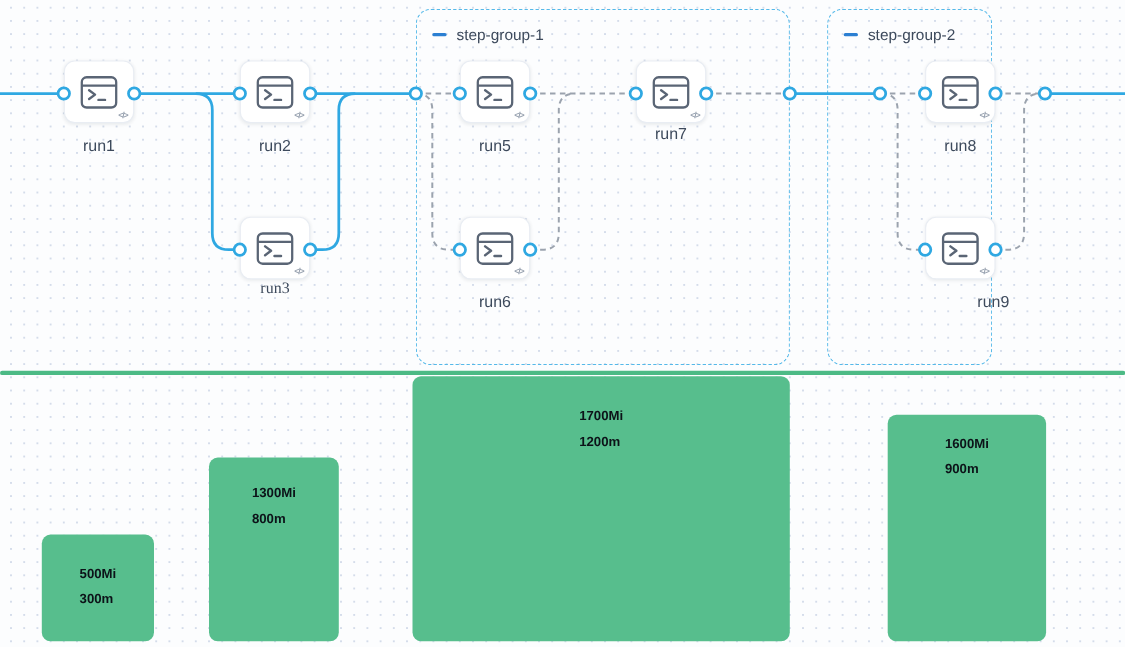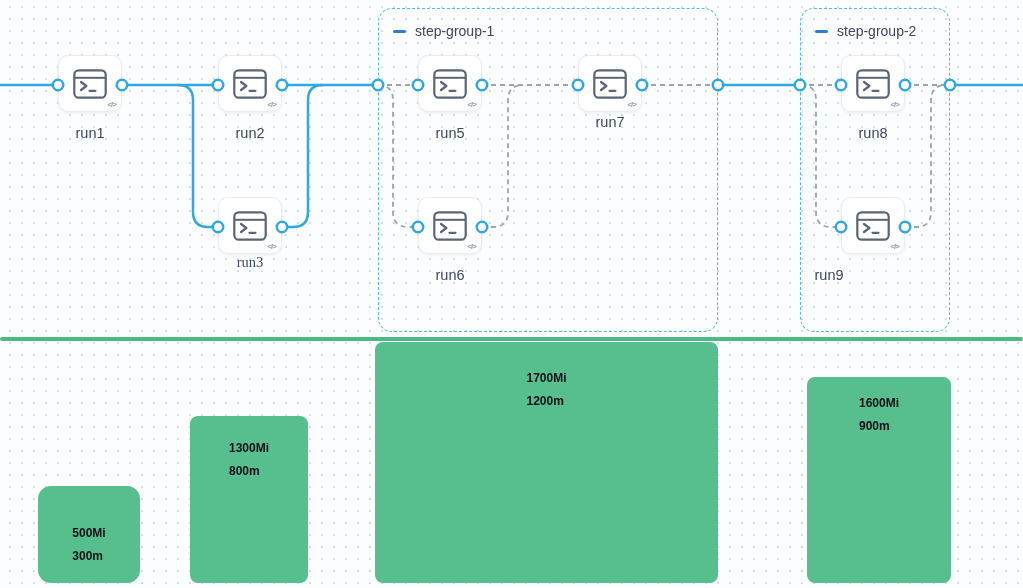--- a/index.html
+++ b/index.html
@@ -51,21 +51,21 @@
 <body>
 
 <div class="stage">
   <div id="groups-layer">
       <div class="group" style="left: 378px; top: 8px; width: 340px; height: 324px;">
         <div class="group-header">
       <span class="group-dash"></span>
       <span class="group-title">step-group-1</span>
     </div>
       </div>
-      <div class="group" style="left: 800px; top: 8px; width: 150px; height: 324px;">
+      <div class="group" style="left: 752px; top: 8px; width: 150px; height: 324px;">
         <div class="group-header">
       <span class="group-dash"></span>
       <span class="group-title">step-group-2</span>
     </div>
       </div>
     </div>
   <div id="nodes-layer">
       <div class="node" style="left: 58px; top: 55px;">
         <svg width="34" height="30" viewBox="0 0 34 30" fill="none">
   <rect x="1.3" y="1.3" width="31.4" height="27.4" rx="4.5" stroke="#5a6575" stroke-width="2.2"></rect>
@@ -138,21 +138,21 @@
       <div class="node-label" style="left: 828px; top: 125px;">run8</div>
       <div class="node" style="left: 841px; top: 197px;">
         <svg width="34" height="30" viewBox="0 0 34 30" fill="none">
   <rect x="1.3" y="1.3" width="31.4" height="27.4" rx="4.5" stroke="#5a6575" stroke-width="2.2"></rect>
   <line x1="1.3" y1="8.8" x2="32.7" y2="8.8" stroke="#5a6575" stroke-width="2"></line>
   <path d="M8 13 L13.4 17 L8 21" stroke="#5a6575" stroke-width="2.2" stroke-linecap="round" stroke-linejoin="round"></path>
   <line x1="16.5" y1="21.8" x2="22.5" y2="21.8" stroke="#5a6575" stroke-width="2.2" stroke-linecap="round"></line>
 </svg>
         <span class="node-badge">&lt;/&gt;</span>
       </div>
-      <div class="node-label" style="left: 784px; top: 267px;">run9</div>
+      <div class="node-label" style="left: 858px; top: 267px;">run9</div>
     </div>
   <svg id="edges" class="edges-svg" width="1023" height="345">
       <path d="M 0 85 L 58 85" fill="none" stroke="#2fa8e2" stroke-width="2.5"></path>
       <path d="M 122 85 L 218 85" fill="none" stroke="#2fa8e2" stroke-width="2.5"></path>
       <path d="M 178 85 Q 193 85 193 100 L 193 212 Q 193 227 208 227 L 218 227" fill="none" stroke="#2fa8e2" stroke-width="2.5"></path>
       <path d="M 282 85 L 378 85" fill="none" stroke="#2fa8e2" stroke-width="2.5"></path>
       <path d="M 282 227 L 293 227 Q 308 227 308 212 L 308 100 Q 308 85 323 85" fill="none" stroke="#2fa8e2" stroke-width="2.5"></path>
       <path d="M 718 85 L 800 85" fill="none" stroke="#2fa8e2" stroke-width="2.5"></path>
       <path d="M 950 85 L 1023 85" fill="none" stroke="#2fa8e2" stroke-width="2.5"></path>
       <path d="M 378 85 L 418 85" fill="none" stroke="#9ba3ae" stroke-width="1.8" stroke-dasharray="5 4"></path>
@@ -180,21 +180,21 @@
       <circle cx="482" cy="227" r="5.2" fill="#ffffff" stroke="#2fa8e2" stroke-width="2.5"></circle>
       <circle cx="578" cy="85" r="5.2" fill="#ffffff" stroke="#2fa8e2" stroke-width="2.5"></circle>
       <circle cx="642" cy="85" r="5.2" fill="#ffffff" stroke="#2fa8e2" stroke-width="2.5"></circle>
       <circle cx="841" cy="85" r="5.2" fill="#ffffff" stroke="#2fa8e2" stroke-width="2.5"></circle>
       <circle cx="905" cy="85" r="5.2" fill="#ffffff" stroke="#2fa8e2" stroke-width="2.5"></circle>
       <circle cx="841" cy="227" r="5.2" fill="#ffffff" stroke="#2fa8e2" stroke-width="2.5"></circle>
       <circle cx="905" cy="227" r="5.2" fill="#ffffff" stroke="#2fa8e2" stroke-width="2.5"></circle>
     </svg>
   <div id="baseline" class="baseline" style="top: 337px;"></div>
   <div id="bars-layer">
-      <div class="bar" style="left: 38px; width: 102px; height: 97px; padding-top: 36px; border-radius: 13px;">
+      <div class="bar" style="left: 38px; width: 102px; height: 97px; padding-top: 24px;">
         <div class="bar-label">
       <div>500Mi</div>
       <div>300m</div>
     </div>
       </div>
       <div class="bar" style="left: 190px; width: 118px; height: 167px; padding-top: 21px;">
         <div class="bar-label">
       <div>1300Mi</div>
       <div>800m</div>
     </div>

